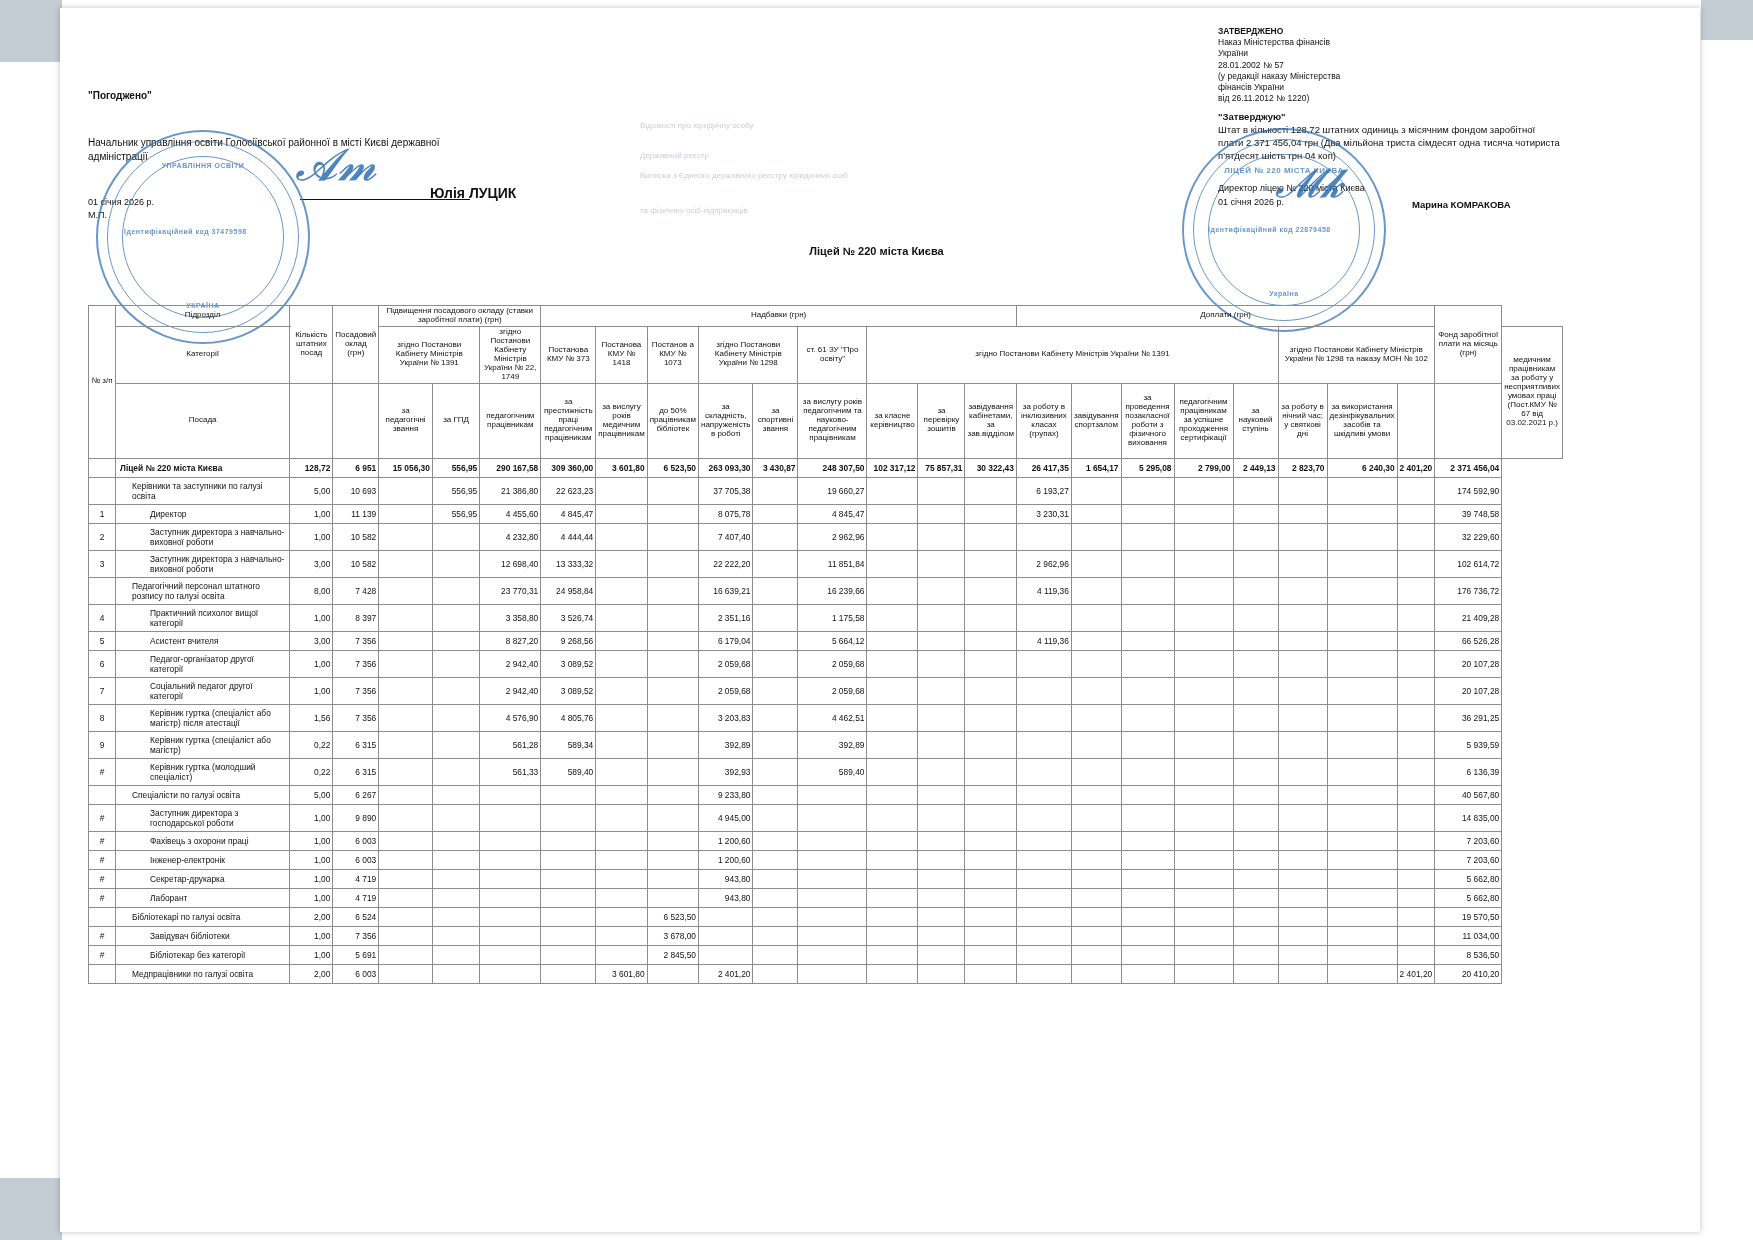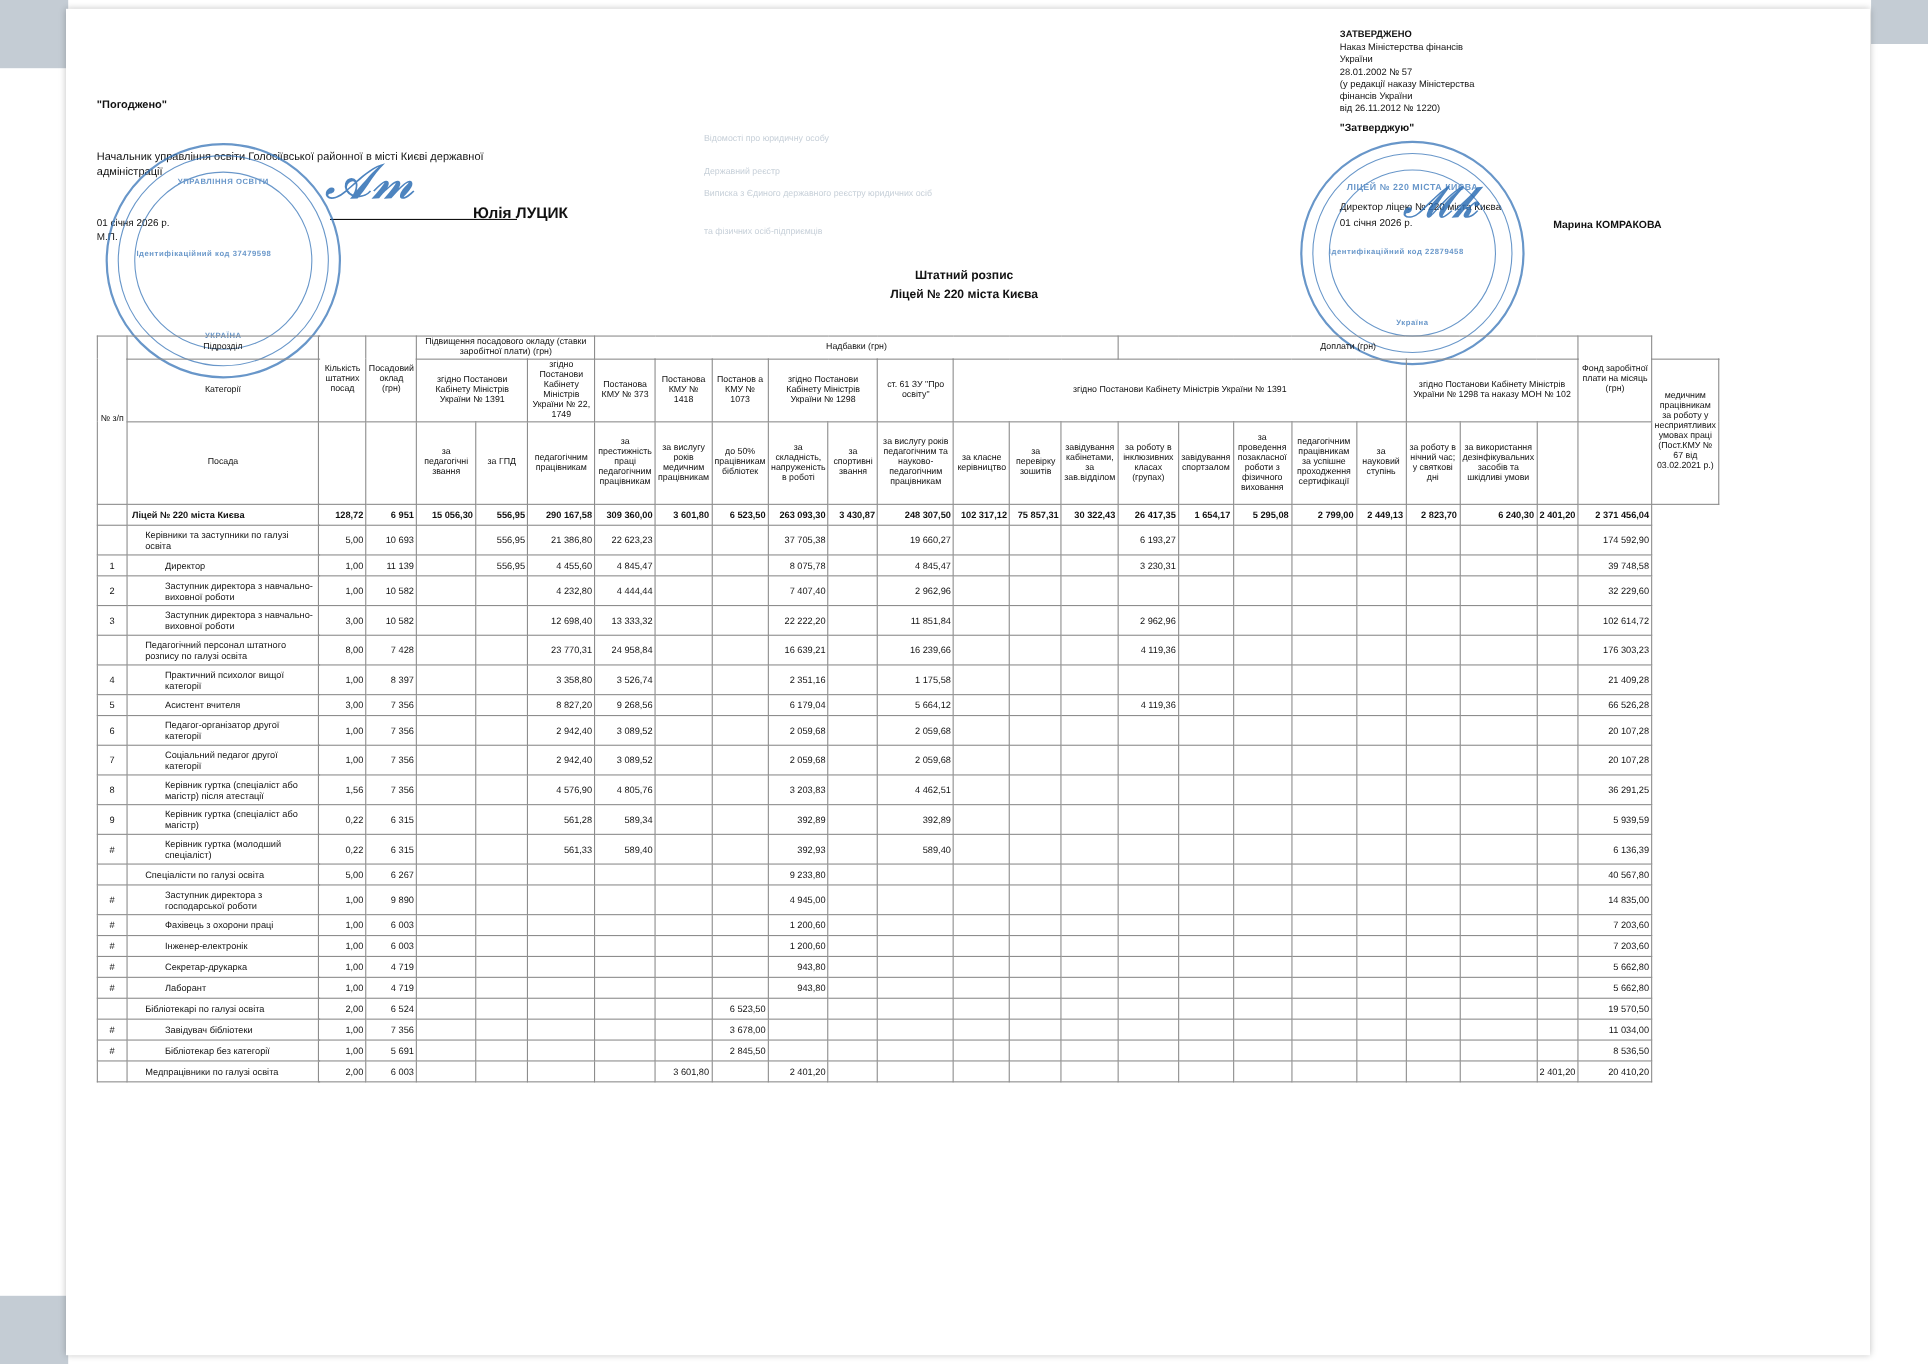--- a/index.html
+++ b/index.html
@@ -82,29 +82,29 @@
   <div class="left-officer">Начальник управління освіти Голосіївської районної в місті Києві державної адміністрації</div>
   <div class="sign-line-left"></div>
   <div class="left-name">Юлія ЛУЦИК</div>
   <div class="left-date">
     <span>01 січня  2026 р.</span><br>
     <span>М.П.</span>
   </div>
 
   <div class="zatver">
     <div class="ttl">"Затверджую"</div>
+    <div>Штат в кількості 128,72  штатних одиниць з місячним фондом заробітної плати 2 371 456,04 грн (Два мільйона триста сімдесят одна тисяча чотириста п'ятдесят шість грн 04 коп)</div>
   </div>
   <div class="right-dir">
     <div>Директор ліцею  № 220 міста Києва</div>
     <div>01 січня  2026 р.</div>
   </div>
   <div class="right-name">Марина КОМРАКОВА</div>
 
   <div class="doc-title">
-    <div>Штатний розпис</div>
     <div>Ліцей  № 220 міста Києва</div>
   </div>
 
   <div class="stamp" style="left:96px;top:130px;width:210px;height:210px;">
     <div class="inner"></div>
     <div class="inner2"></div>
     <div class="stamp-txt" style="top:30px;font-size:7px;">УПРАВЛІННЯ ОСВІТИ</div>
     <div class="stamp-txt" style="top:96px;font-size:7px;padding:0 26px;width:auto;">Ідентифікаційний код 37479598</div>
     <div class="stamp-txt" style="top:170px;font-size:7px;">УКРАЇНА</div>
   </div>
@@ -326,21 +326,21 @@
           <td class="num"></td>
           <td class="num"></td>
           <td class="num">4 119,36</td>
           <td class="num"></td>
           <td class="num"></td>
           <td class="num"></td>
           <td class="num"></td>
           <td class="num"></td>
           <td class="num"></td>
           <td class="num"></td>
-          <td class="num">176 303,23</td>
+          <td class="num">176 736,72</td>
         </tr>
         <tr class="item rowh2">
           <td class="ctr">4</td>
           <td class="lbl" colspan="2">Практичний психолог вищої категорії</td>
           <td class="num">1,00</td>
           <td class="num">8 397</td>
           <td class="num"></td>
           <td class="num"></td>
           <td class="num">3 358,80</td>
           <td class="num">3 526,74</td>

